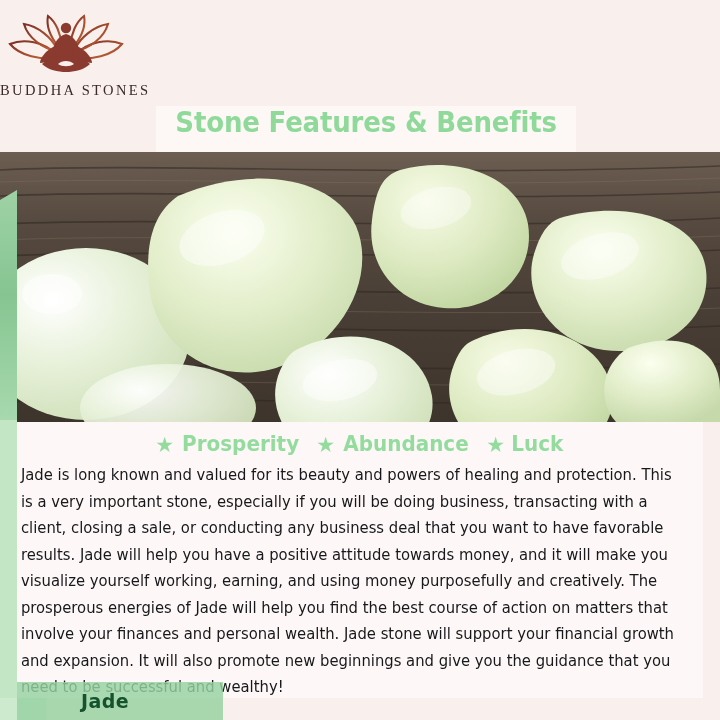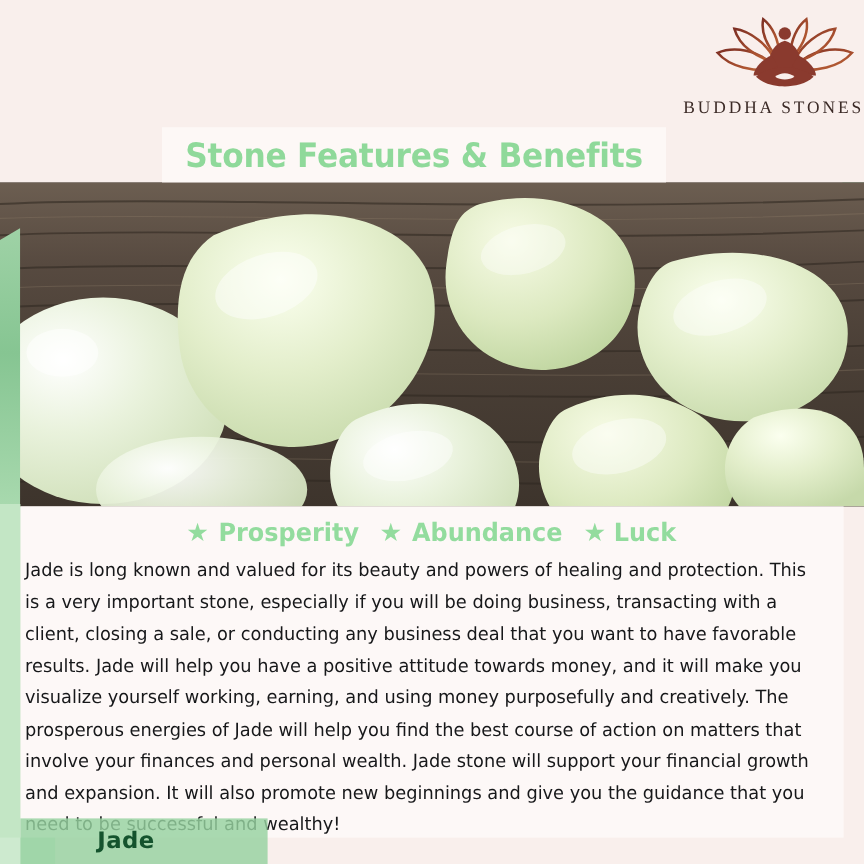--- a/index.html
+++ b/index.html
@@ -65,41 +65,39 @@
     top: 0; left: 0;
     width: 720px; height: 152px;
     background: #f9efec;
     z-index: 2;
   }
   .logo-wrap {
     position: absolute;
     top: 14px; left: 0; right: 0;
     display: flex;
     flex-direction: column;
-    align-items: flex-end;
-    padding-left: 28px;
+    align-items: flex-start;
   }
   .logo-mark { width: 132px; height: 66px; display: block; }
   .logo-text {
     margin-top: 2px;
     font-family: "Liberation Serif", "DejaVu Serif", serif;
     font-size: 14.5px;
     letter-spacing: 2.4px;
     color: #3b2a26;
     white-space: nowrap;
   }
 
   
   .title-band {
     position: absolute;
-    top: 106px; left: 135px;
+    top: 106px; left: 156px;
     width: 420px; height: 46px;
     background: #fdf8f6;
     display: flex;
-    align-items: center;
     justify-content: center;
     z-index: 3;
   }
   .title-text {
     font-family: "DejaVu Sans", sans-serif;
     font-weight: bold;
     font-size: 28px;
     color: #8fd99a;
     letter-spacing: -0.2px;
     transform: scaleX(0.93);

